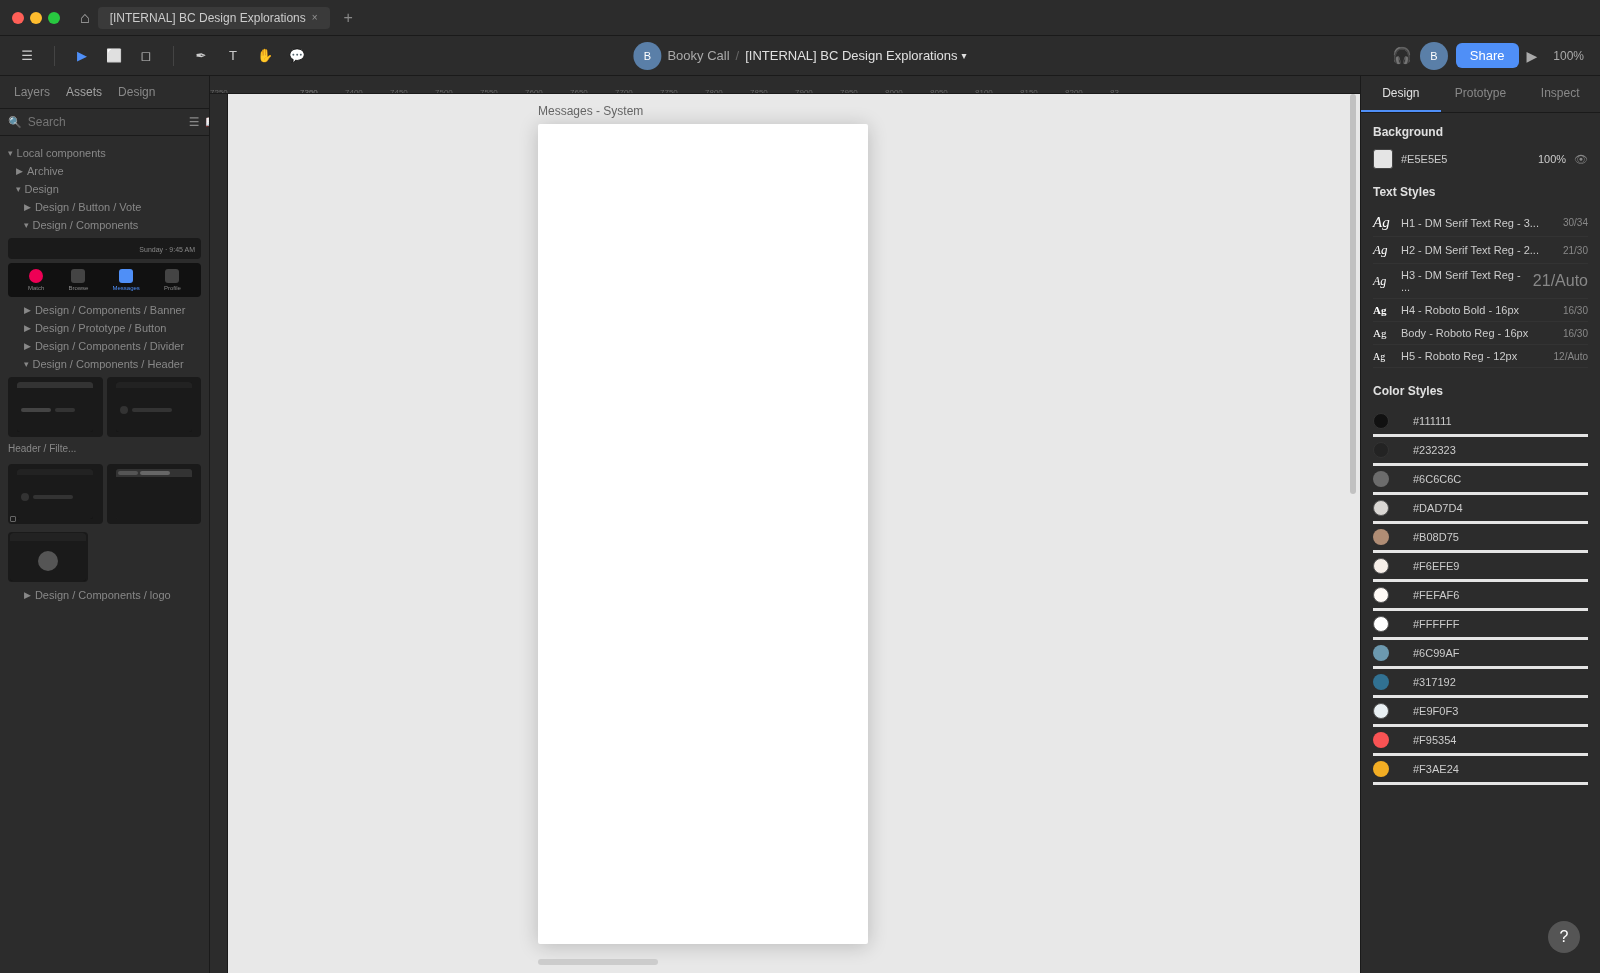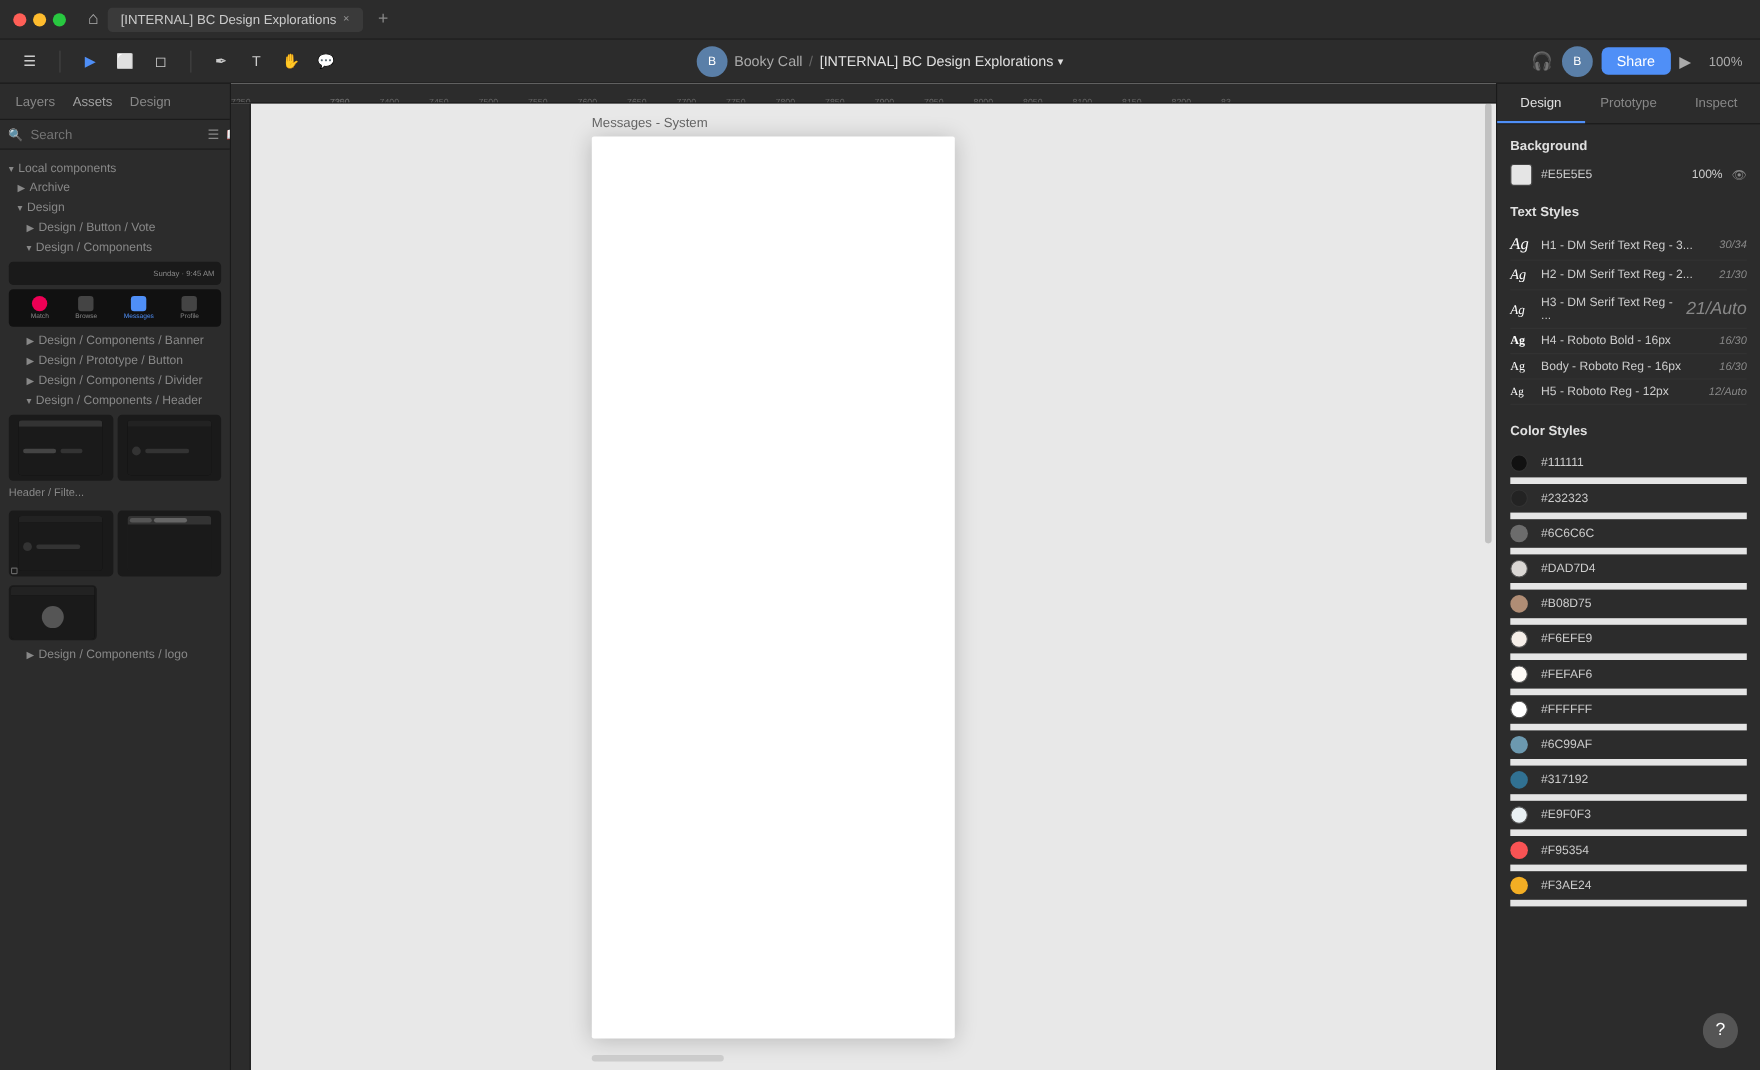--- a/index.html
+++ b/index.html
@@ -376,29 +376,29 @@
     .ag-icon {
       width: 20px;
       font-style: italic;
       font-size: 13px;
       color: #ffffff;
       font-family: Georgia, serif;
       flex-shrink: 0;
     }
     .text-style-info { flex: 1; }
     .text-style-name { font-size: 11px; color: #ccc; }
-    .text-style-meta { font-size: 10px; color: #888; font-style: italic; }
+    .text-style-meta { font-size: 10px; color: #888; }
 
     
     .color-style-row {
       display: flex;
       align-items: center;
-      gap: 12px;
+      gap: 24px;
       padding: 5px 0;
-      border-bottom: 6px solid #e5e5e5;
+      border-bottom: 3px solid #e5e5e5;
     }
     .color-dot {
       width: 16px; height: 16px;
       border-radius: 50%;
       flex-shrink: 0;
     }
     .color-name { font-size: 11px; color: #ccc; flex: 1; }
 
     
     .help-btn {

